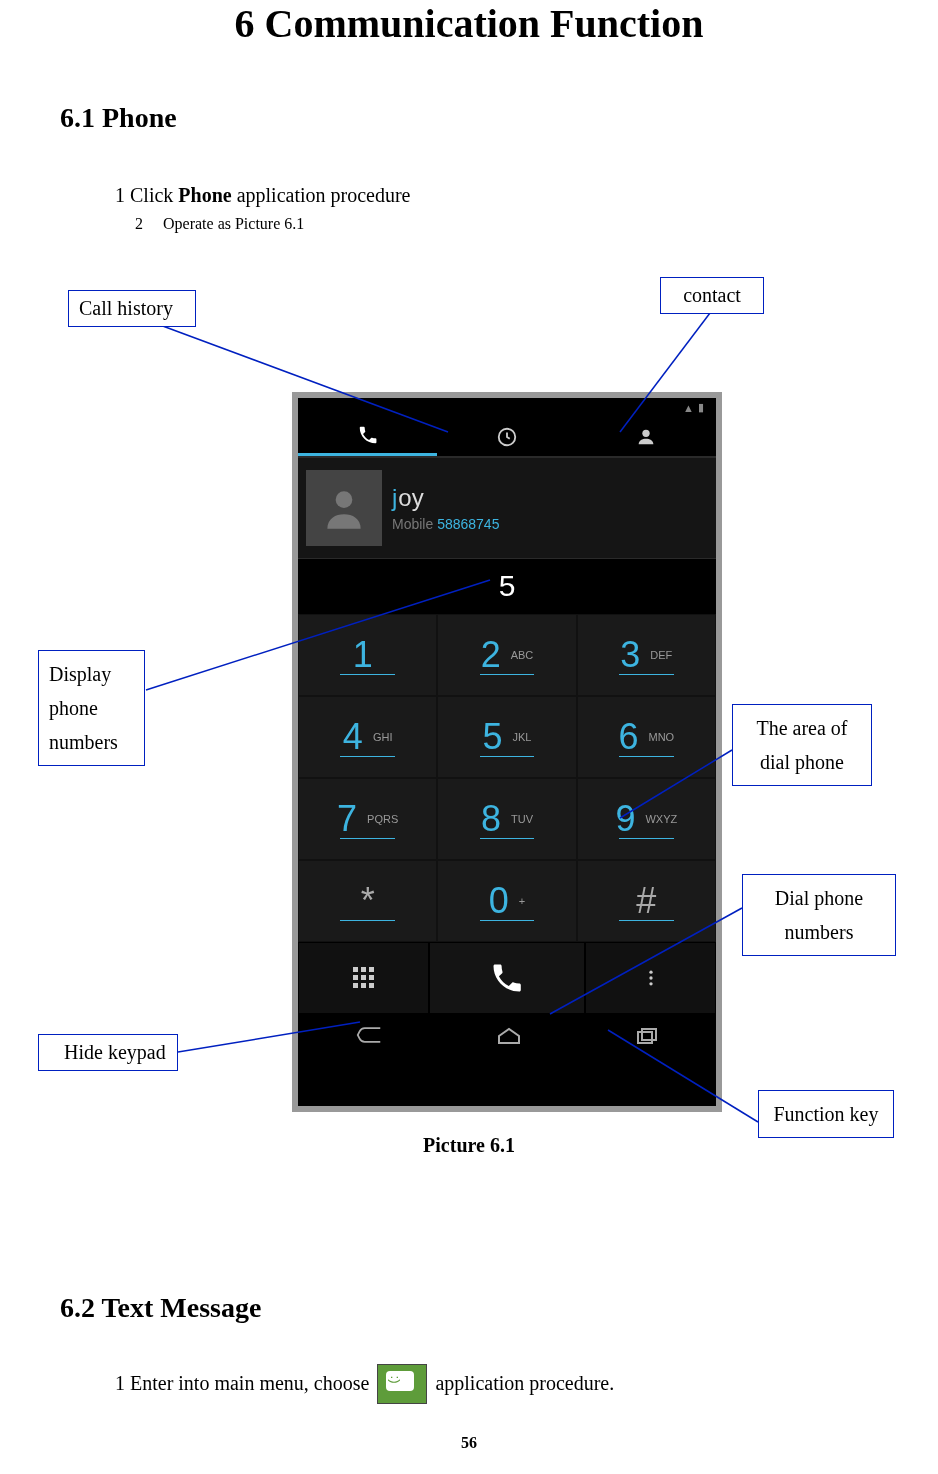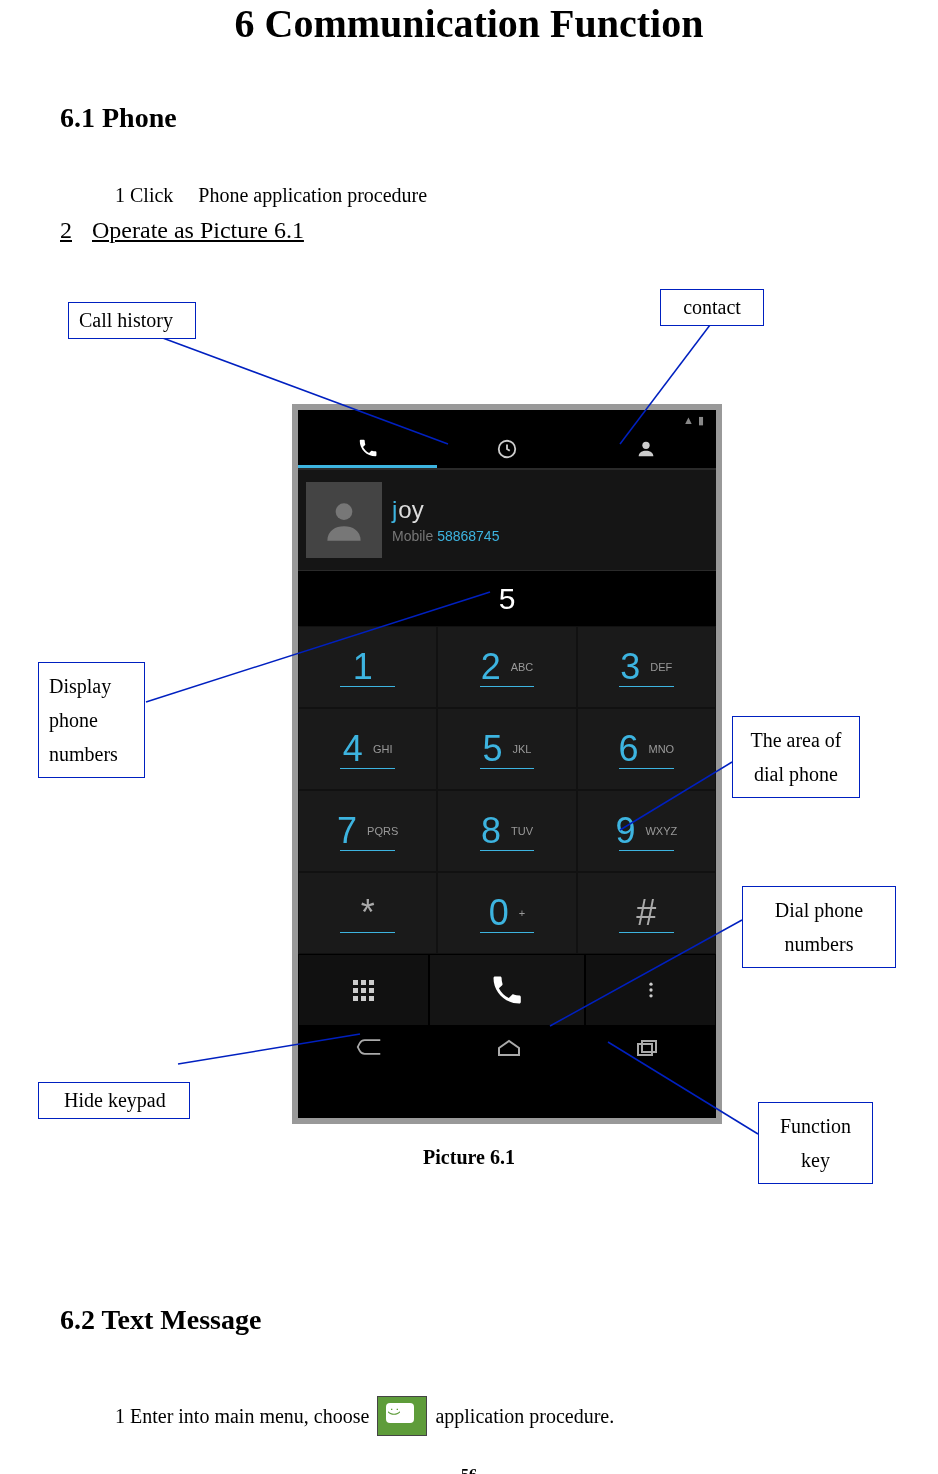--- a/index.html
+++ b/index.html
@@ -23,32 +23,32 @@
     }
     .section-heading {
       font-size: 28px;
       font-weight: bold;
       margin-bottom: 45px;
     }
     .section-heading-2 {
       font-size: 28px;
       font-weight: bold;
       margin-top: 110px;
-      margin-bottom: 60px;
+      margin-bottom: 40px;
     }
     .instruction {
       font-size: 20px;
       margin-left: 55px;
       line-height: 1.6;
     }
-    .instruction .bold { font-weight: normal; margin-left: 20px; }
+    .instruction .bold { font-weight: bold; }
     .instruction-2 {
-      font-size: 24px;
+      font-size: 16px;
+      margin-left: 75px;
       line-height: 1.6;
-      text-decoration: underline;
     }
     .num2 { margin-right: 20px; }
     .figure-area {
       position: relative;
       height: 910px;
       margin-top: 35px;
     }
     
     .phone {
       position: absolute;
@@ -268,24 +268,24 @@
   </div>
   <div class="instruction-2">
     <span class="num2">2</span><span>Operate as Picture 6.1</span>
   </div>
 
   <div class="figure-area">
 
     <div class="callout" style="left:8px; top:18px; width:128px;">Call history</div>
     <div class="callout center" style="left:600px; top:5px; width:104px;">contact</div>
     <div class="callout" style="left:-22px; top:378px; width:107px; line-height:1.7;">Display phone numbers</div>
-    <div class="callout center" style="left:672px; top:432px; width:128px; line-height:1.7;">The area of dial phone</div>
+    <div class="callout center" style="left:672px; top:432px; width:140px; line-height:1.7;">The area of dial phone</div>
     <div class="callout center" style="left:682px; top:602px; width:154px; line-height:1.7;">Dial phone numbers</div>
-    <div class="callout" style="left:-22px; top:798px; width:152px;padding-left:25px;">Hide keypad</div>
-    <div class="callout center" style="left:698px; top:818px; width:115px; line-height:1.7;">Function key</div>
+    <div class="callout" style="left:-22px; top:762px; width:140px;padding-left:25px;">Hide keypad</div>
+    <div class="callout center" style="left:698px; top:818px; width:136px; line-height:1.7;">Function key</div>
 
     <svg class="lines-svg">
       <line x1="100" y1="53" x2="388" y2="160" stroke="#0020c0" stroke-width="1.5"></line>
       <line x1="650" y1="41" x2="560" y2="160" stroke="#0020c0" stroke-width="1.5"></line>
       <line x1="86" y1="418" x2="430" y2="308" stroke="#0020c0" stroke-width="1.5"></line>
       <line x1="672" y1="478" x2="560" y2="546" stroke="#0020c0" stroke-width="1.5"></line>
       <line x1="682" y1="636" x2="490" y2="742" stroke="#0020c0" stroke-width="1.5"></line>
       <line x1="118" y1="780" x2="300" y2="750" stroke="#0020c0" stroke-width="1.5"></line>
       <line x1="698" y1="850" x2="548" y2="758" stroke="#0020c0" stroke-width="1.5"></line>
     </svg>

